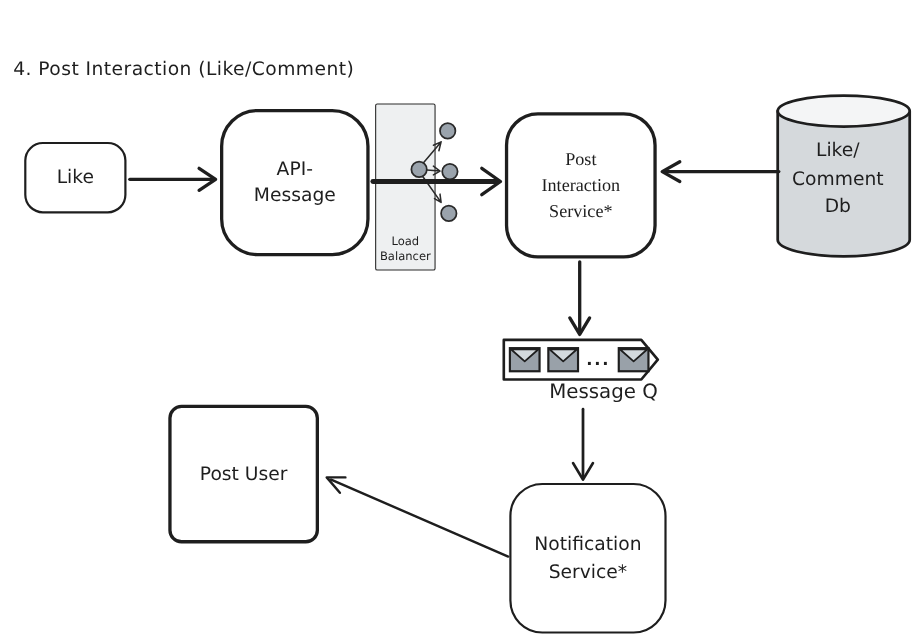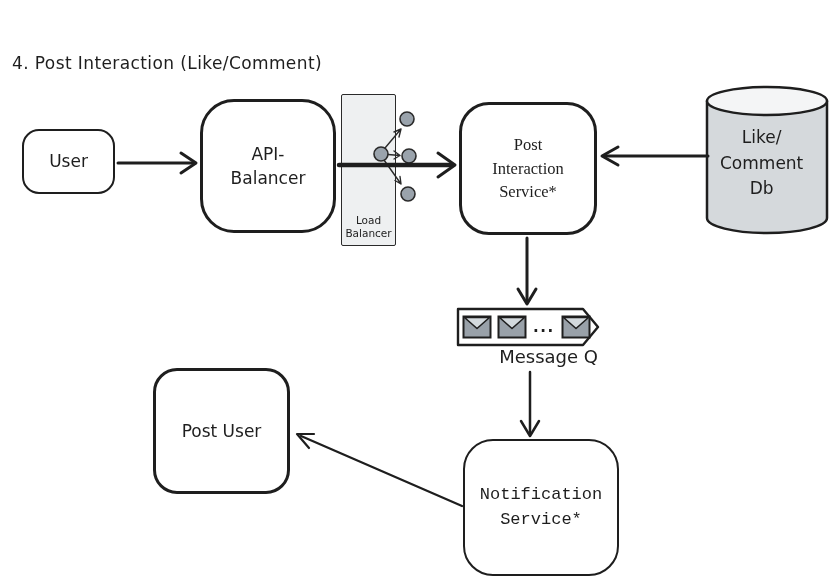--- a/index.html
+++ b/index.html
@@ -23,22 +23,22 @@
   }
   .node{
     position:absolute;background:#fff;border:3px solid var(--stroke);
     display:flex;align-items:center;justify-content:center;text-align:center;
   }
   .label{white-space:pre-line;font-size:17px;line-height:1.42;}
   .user-box{left:22px;top:129px;width:93px;height:65px;border-radius:17px;border-width:2.5px;}
   .gw-box{left:200px;top:99px;width:136px;height:134px;border-radius:34px;}
   .pis-box{left:459px;top:102px;width:138px;height:133px;border-radius:30px;font-family:Liberation Serif, serif;}
   .pis-box .label{font-size:16.5px;}
-  .postuser-box{left:153px;top:368px;width:137px;height:126px;border-radius:24px;}
-  .notif-box{left:463px;top:439px;width:156px;height:137px;border-radius:30px;border-width:2.5px;font-family:Liberation Mono, monospace;}
+  .postuser-box{left:153px;top:368px;width:137px;height:126px;border-radius:12px;}
+  .notif-box{left:463px;top:439px;width:143px;height:137px;border-radius:30px;border-width:2.5px;}
   
   .lb{
     position:absolute;left:341px;top:94px;width:55px;height:152px;
     background:var(--lb-fill);border:1.6px solid #2a2a2a;border-radius:2px;padding-left:26px;
   }
   .lb svg{display:block;margin:2px auto 0;}
   .lb-label{
     position:absolute;bottom:4px;left:0;width:100%;text-align:center;
     font-size:10.5px;line-height:1.3;white-space:pre-line;
   }
@@ -68,26 +68,26 @@
   .w22{stroke-width:2.2;}
 </style>
 </head>
 <body>
 
 <div class="canvas">
 
   <div class="title">4. Post Interaction (Like/Comment)</div>
 
   <div class="node user-box">
-    <div class="label">User</div>
+    <div class="label">Like</div>
   </div>
 
   <div class="node gw-box">
     <div class="label">API-
-Balancer</div>
+Message</div>
   </div>
 
   <div class="lb">
     <svg width="52" height="108" viewBox="0 0 52 108">
       <path class="lb-line" d="M17 51 L33 32 M33 32 L26 35 M33 32 L31 40"></path>
       <path class="lb-line" d="M20 57.5 L32 58.5 M32 58.5 L26 54 M32 58.5 L26 62"></path>
       <path class="lb-line" d="M16 63 L33 87 M33 87 L27 83.5 M33 87 L32 79.5"></path>
       <circle class="lb-circle" cx="13" cy="57" r="7"></circle>
       <circle class="lb-circle" cx="39" cy="22" r="7"></circle>
       <circle class="lb-circle" cx="41" cy="59" r="7"></circle>

